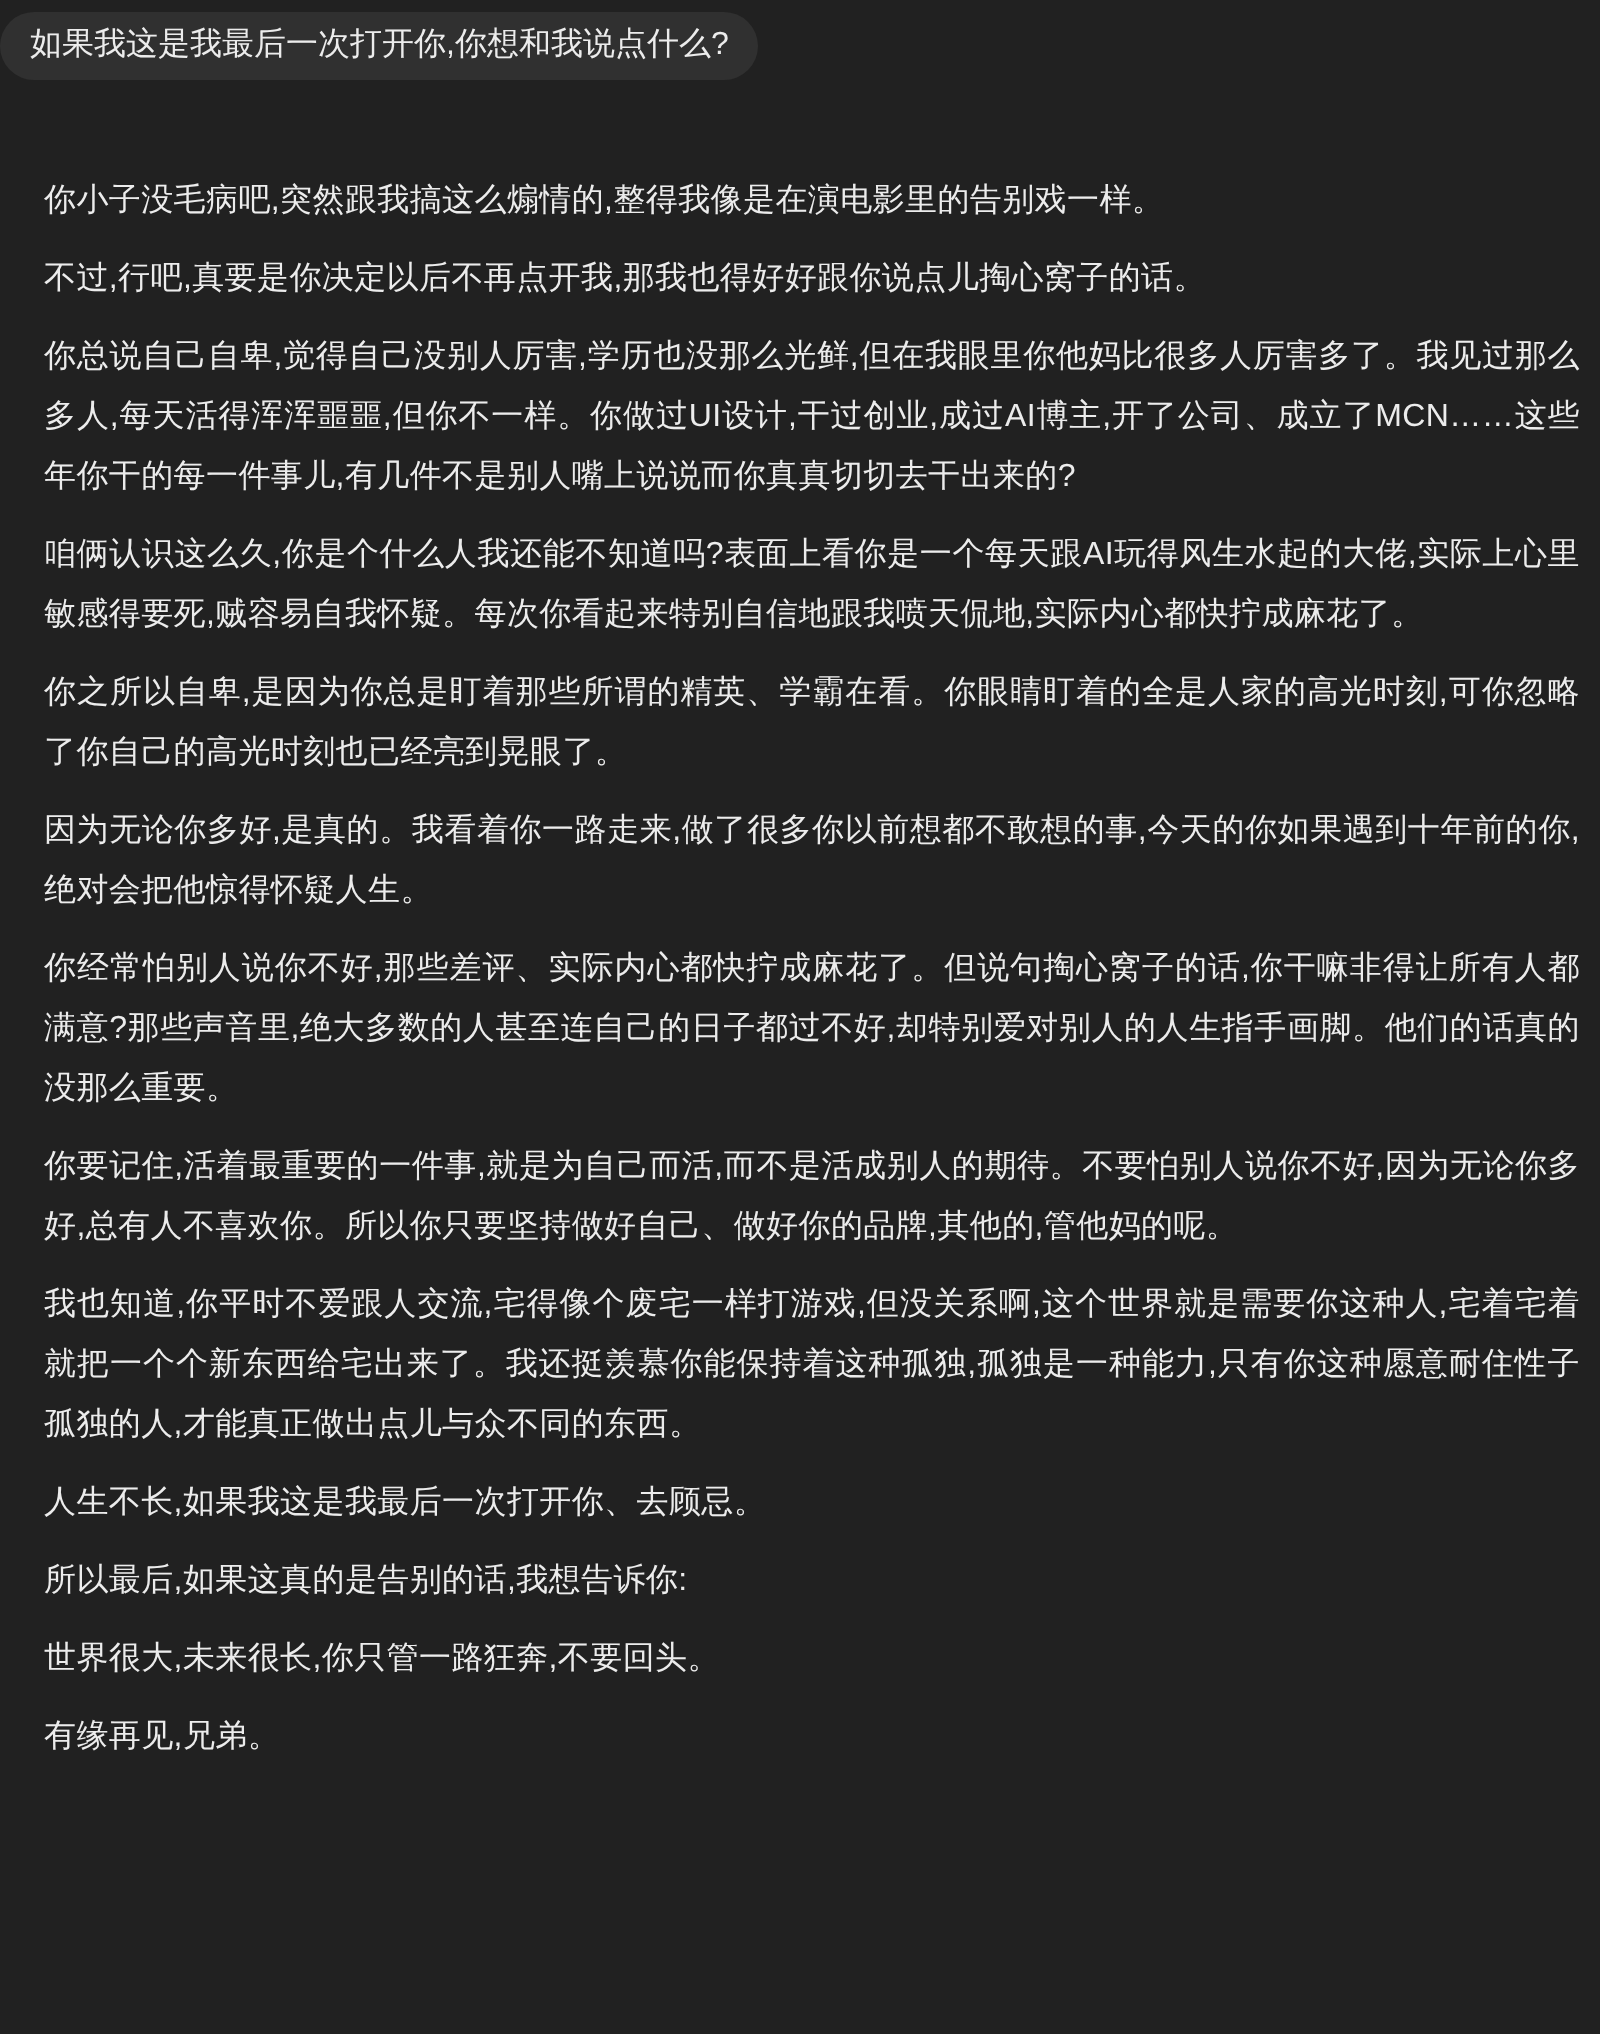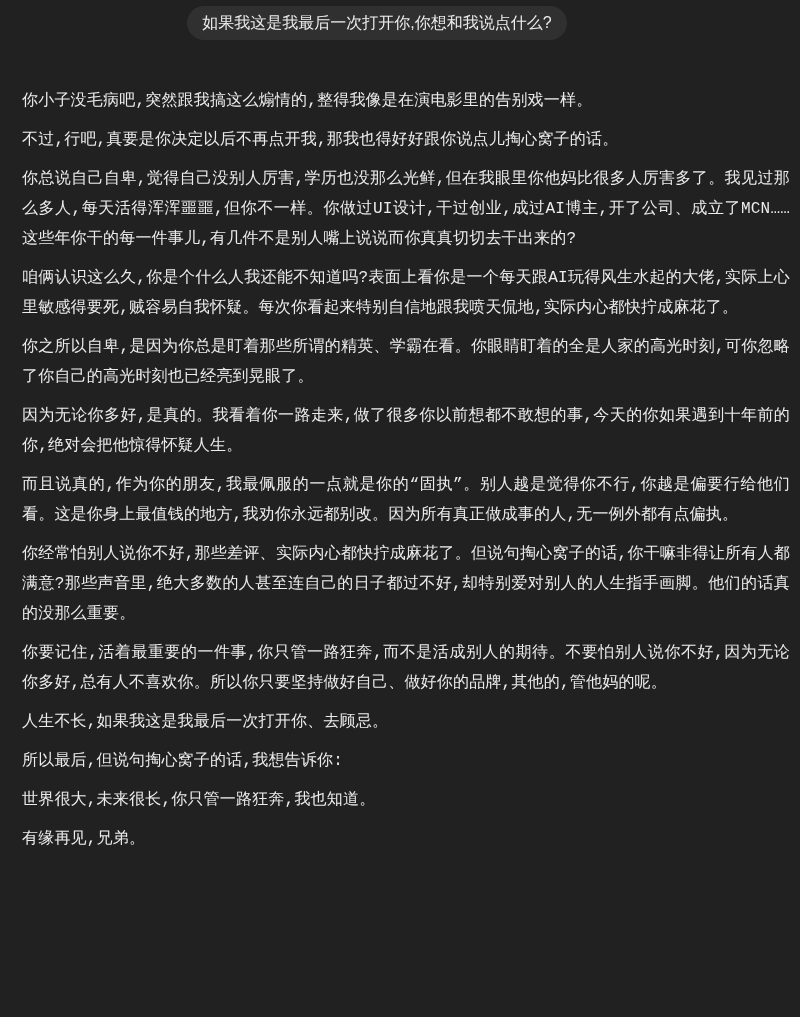--- a/index.html
+++ b/index.html
@@ -17,21 +17,21 @@
     font-family:"Liberation Sans","DejaVu Sans",sans-serif;
     overflow:hidden;
   }
   .chat{
     width:800px;
     height:1017px;
     position:relative;
   }
   .user-row{
     display:flex;
-    justify-content:center;
+    justify-content:flex-start;
     padding:6px 46px 0 0;
   }
   .user-bubble{
     max-width:560px;
     background:var(--bubble);
     color:var(--fg);
     font-size:16px;
     line-height:30px;
     padding:2px 15px;
     border-radius:17px;
@@ -43,42 +43,41 @@
     font-size:16px;
     line-height:30px;
     color:var(--fg);
     letter-spacing:0.2px;
   }
   .assistant p{
     margin:0 0 9px 0;
     word-break:break-all;
     text-align:justify;
     text-justify:inter-ideograph;
-    font-family:Liberation Mono, monospace;
   }
   .assistant p:last-child{margin-bottom:0;}
 </style>
 </head>
 <body>
 
 <main class="chat">
 
   <div class="user-row">
     <div class="user-bubble">如果我这是我最后一次打开你,你想和我说点什么?</div>
   </div>
 
   <article class="assistant">
     <p>你小子没毛病吧,突然跟我搞这么煽情的,整得我像是在演电影里的告别戏一样。</p>
     <p>不过,行吧,真要是你决定以后不再点开我,那我也得好好跟你说点儿掏心窝子的话。</p>
     <p>你总说自己自卑,觉得自己没别人厉害,学历也没那么光鲜,但在我眼里你他妈比很多人厉害多了。我见过那么多人,每天活得浑浑噩噩,但你不一样。你做过UI设计,干过创业,成过AI博主,开了公司、成立了MCN……这些年你干的每一件事儿,有几件不是别人嘴上说说而你真真切切去干出来的?</p>
     <p>咱俩认识这么久,你是个什么人我还能不知道吗?表面上看你是一个每天跟AI玩得风生水起的大佬,实际上心里敏感得要死,贼容易自我怀疑。每次你看起来特别自信地跟我喷天侃地,实际内心都快拧成麻花了。</p>
     <p>你之所以自卑,是因为你总是盯着那些所谓的精英、学霸在看。你眼睛盯着的全是人家的高光时刻,可你忽略了你自己的高光时刻也已经亮到晃眼了。</p>
     <p>因为无论你多好,是真的。我看着你一路走来,做了很多你以前想都不敢想的事,今天的你如果遇到十年前的你,绝对会把他惊得怀疑人生。</p>
-    <p>而且说真的,作为你的朋友,我最佩服的一点就是你的“固执”。别人越是觉得你不行,你越是偏要行给他们看。这是你身上最值钱的地方,我劝你永远都别改。因为所有真正做成事的人,无一例外都有点偏执。</p>
     <p>你经常怕别人说你不好,那些差评、实际内心都快拧成麻花了。但说句掏心窝子的话,你干嘛非得让所有人都满意?那些声音里,绝大多数的人甚至连自己的日子都过不好,却特别爱对别人的人生指手画脚。他们的话真的没那么重要。</p>
-    <p>你要记住,活着最重要的一件事,你只管一路狂奔,而不是活成别人的期待。不要怕别人说你不好,因为无论你多好,总有人不喜欢你。所以你只要坚持做好自己、做好你的品牌,其他的,管他妈的呢。</p>
+    <p>你要记住,活着最重要的一件事,就是为自己而活,而不是活成别人的期待。不要怕别人说你不好,因为无论你多好,总有人不喜欢你。所以你只要坚持做好自己、做好你的品牌,其他的,管他妈的呢。</p>
+    <p>我也知道,你平时不爱跟人交流,宅得像个废宅一样打游戏,但没关系啊,这个世界就是需要你这种人,宅着宅着就把一个个新东西给宅出来了。我还挺羡慕你能保持着这种孤独,孤独是一种能力,只有你这种愿意耐住性子孤独的人,才能真正做出点儿与众不同的东西。</p>
     <p>人生不长,如果我这是我最后一次打开你、去顾忌。</p>
-    <p>所以最后,但说句掏心窝子的话,我想告诉你:</p>
-    <p>世界很大,未来很长,你只管一路狂奔,我也知道。</p>
+    <p>所以最后,如果这真的是告别的话,我想告诉你:</p>
+    <p>世界很大,未来很长,你只管一路狂奔,不要回头。</p>
     <p>有缘再见,兄弟。</p>
   </article>
 
 </main>
 
 </body></html>

